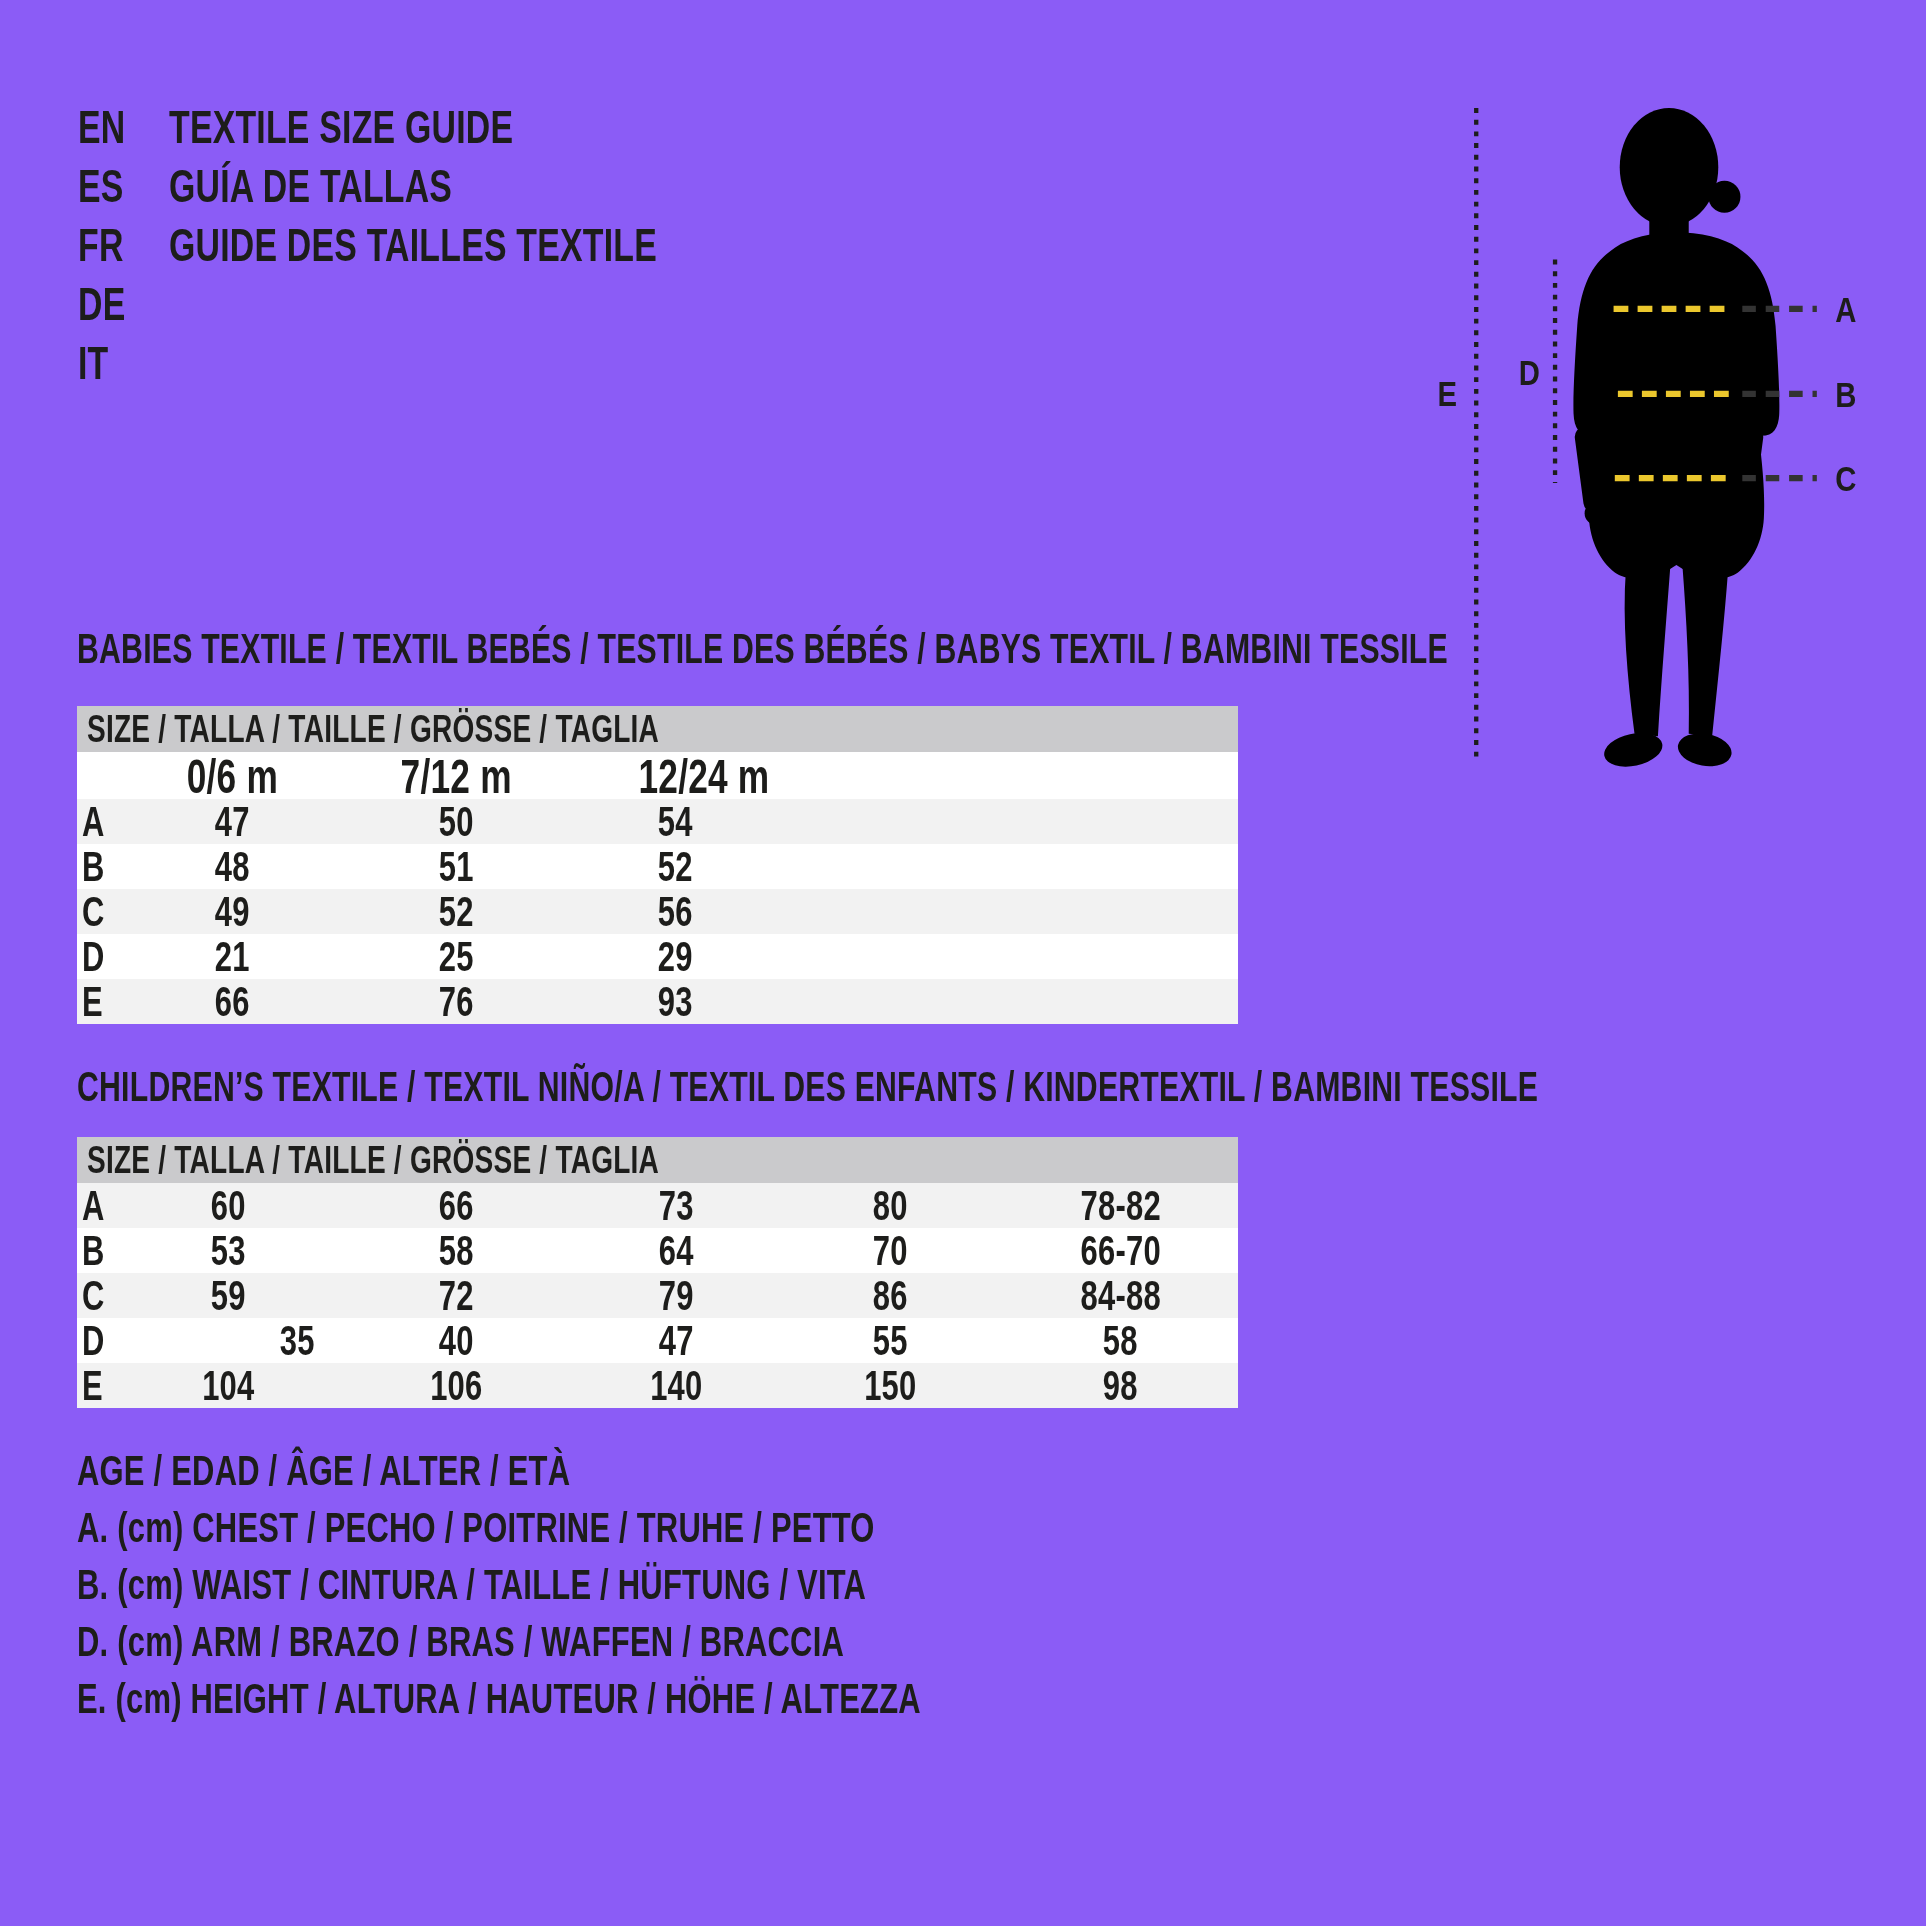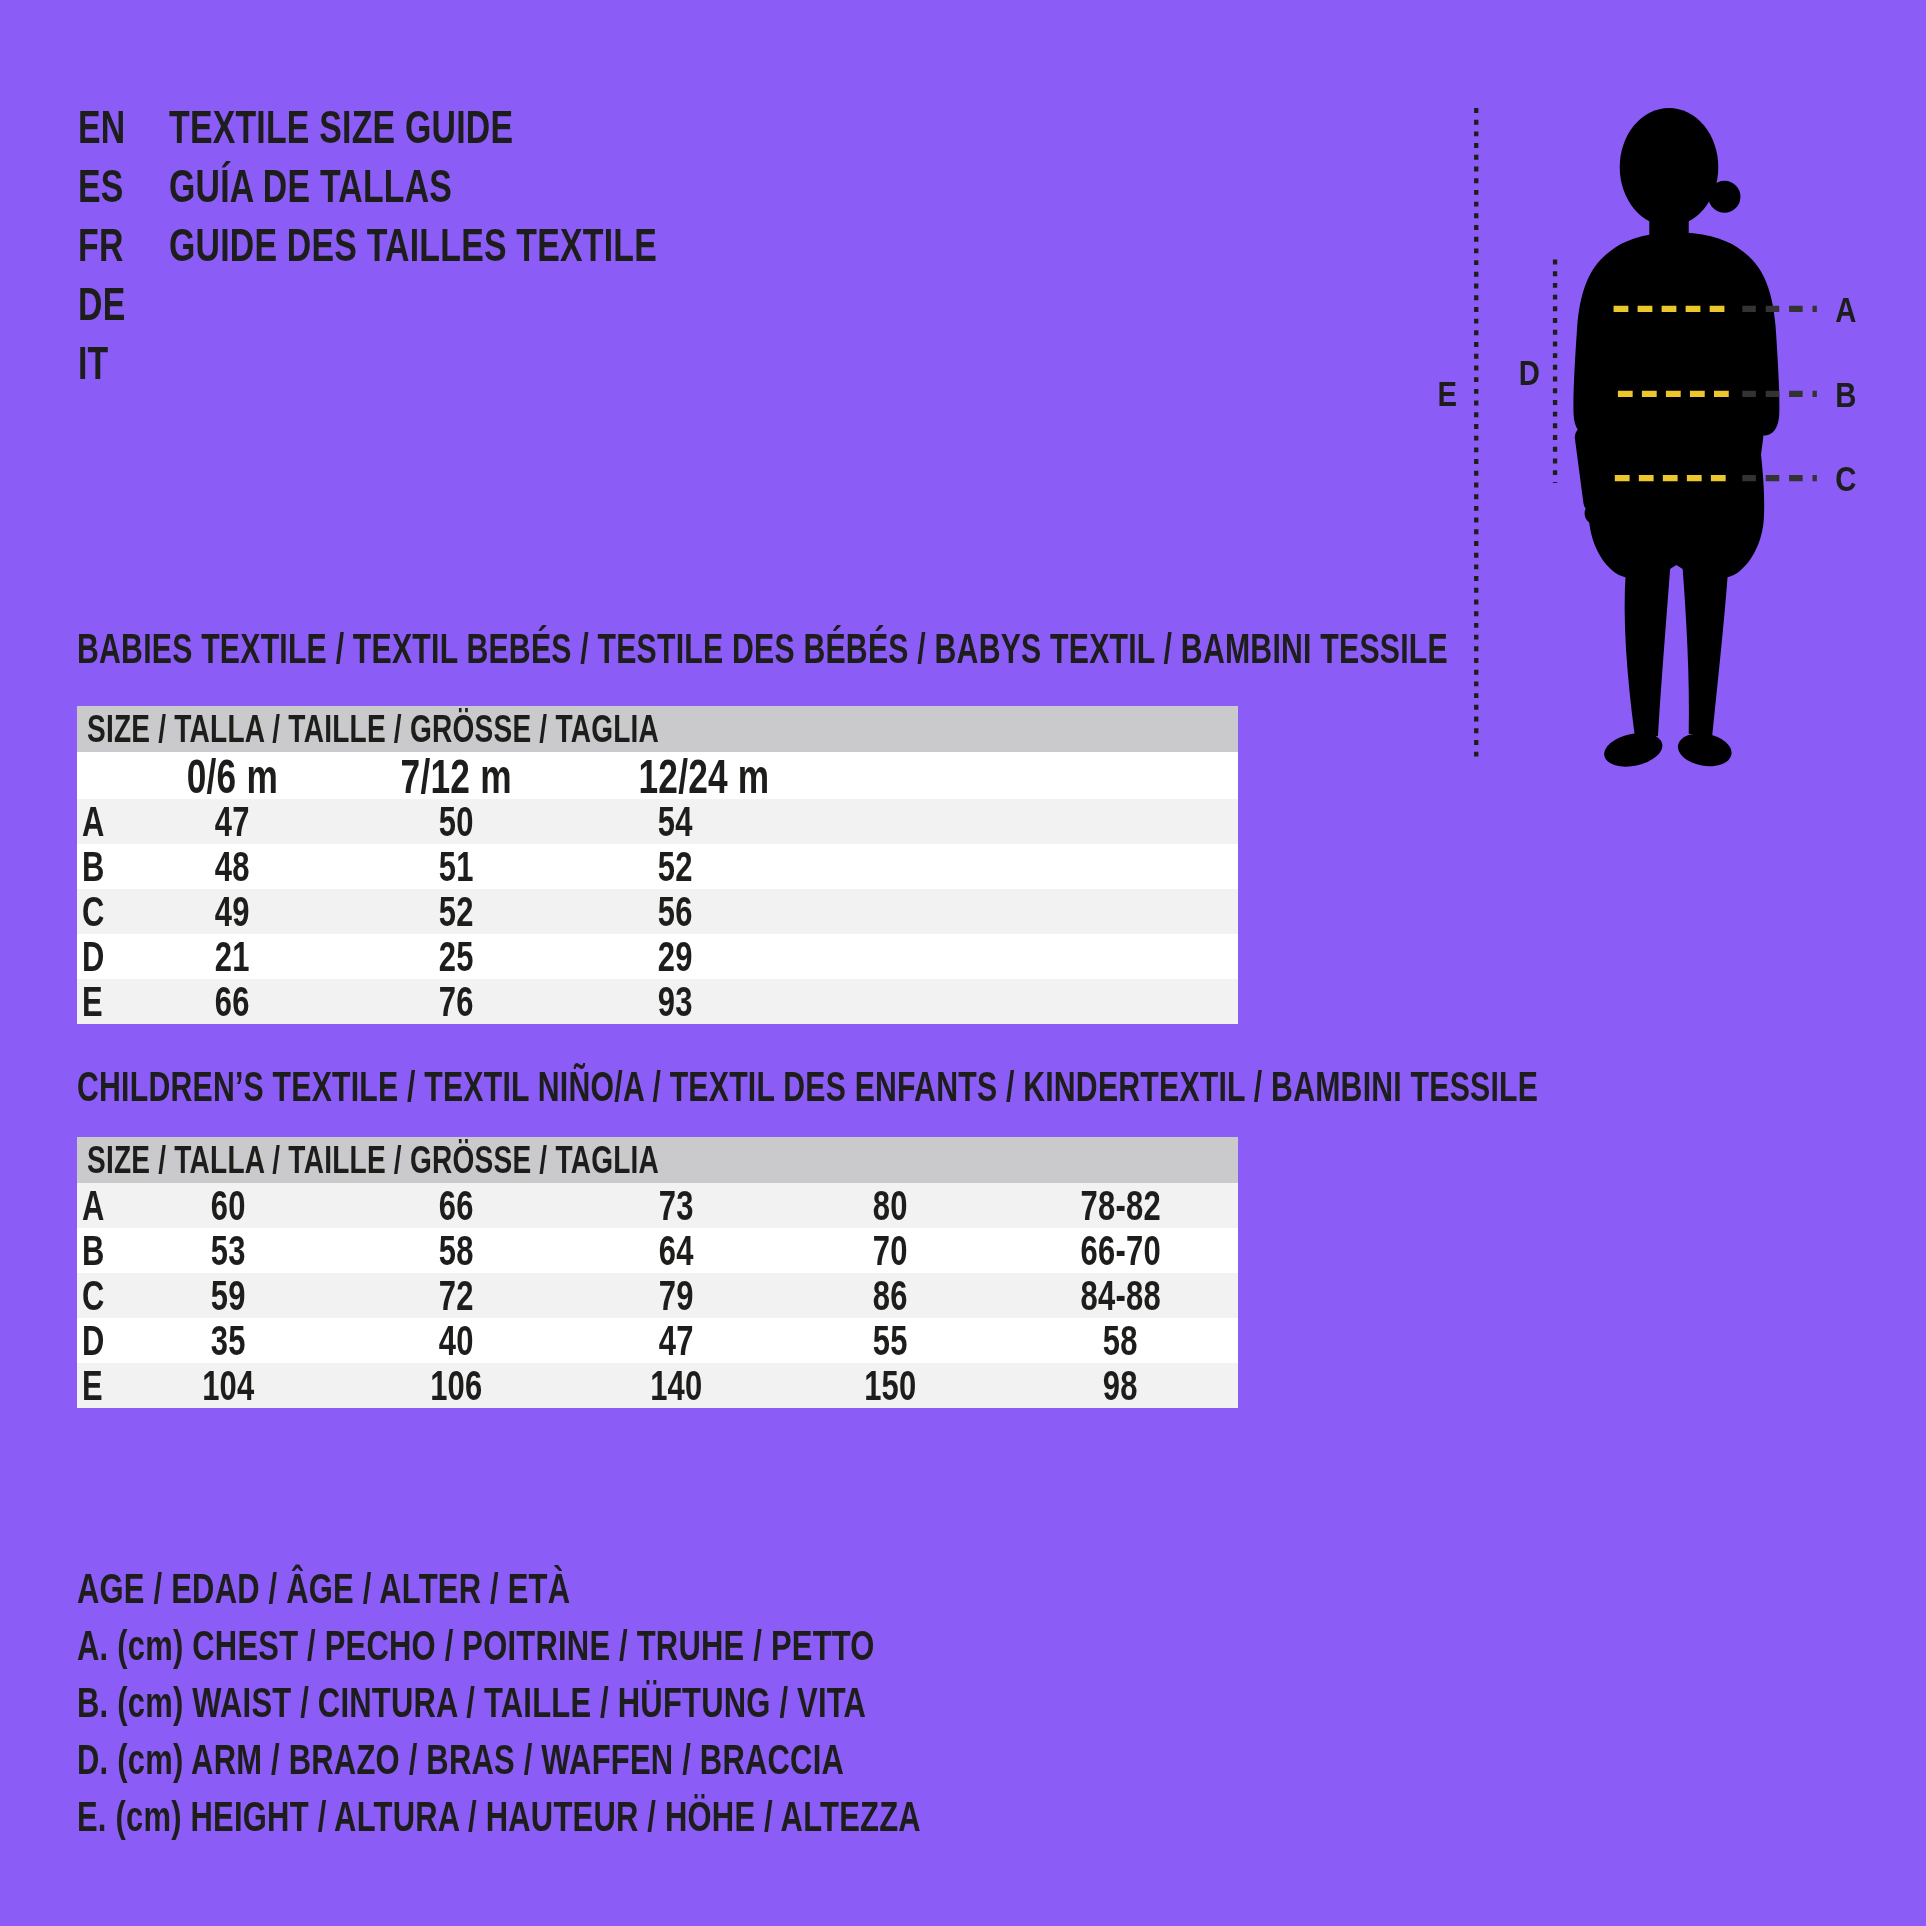--- a/index.html
+++ b/index.html
@@ -19,21 +19,21 @@
   
   .tbl{position:absolute;left:77px;width:1161px;}
   .bar{height:46px;background:#cacacc;display:flex;align-items:center;padding-left:10px;font-size:39px;font-weight:700;}
   .thead{position:relative;height:47px;background:#ffffff;}
   .trow{position:relative;height:45px;background:#ffffff;}
   .trow.alt{background:#f2f2f2;}
   .cell{position:absolute;top:0;height:100%;width:185px;display:flex;align-items:center;justify-content:center;font-size:43px;font-weight:700;}
   .hcell{font-size:49px;}
   .rl{position:absolute;left:5px;top:0;height:100%;display:flex;align-items:center;font-size:43px;font-weight:700;}
   
-  .legend{position:absolute;left:77px;top:1560px;}
+  .legend{position:absolute;left:77px;top:1442px;}
   .lgrow{display:flex;align-items:center;height:57px;font-size:43px;font-weight:700;}
   
   .fig{position:absolute;left:1436px;top:92px;width:450px;height:696px;}
   .fig text{font-family:"Liberation Sans","DejaVu Sans",sans-serif;font-weight:700;font-size:58px;fill:#1d1d1b;}
 </style>
 </head>
 <body>
 
 <div id="page">
 
@@ -268,21 +268,21 @@
           <span class="cd cdc">86</span>
         </div>
       <div class="cell" style="left:951px;">
           <span class="cd cdc">84-88</span>
         </div>
     </div>
     <div class="trow">
       <div class="rl">
           <span class="cd">D</span>
         </div>
-      <div class="cell" style="left:59px;">
+      <div class="cell" style="left:59px;justify-content:flex-end;">
           <span class="cd cdc">35</span>
         </div>
       <div class="cell" style="left:287px;">
           <span class="cd cdc">40</span>
         </div>
       <div class="cell" style="left:507px;">
           <span class="cd cdc">47</span>
         </div>
       <div class="cell" style="left:721px;">
           <span class="cd cdc">55</span>

